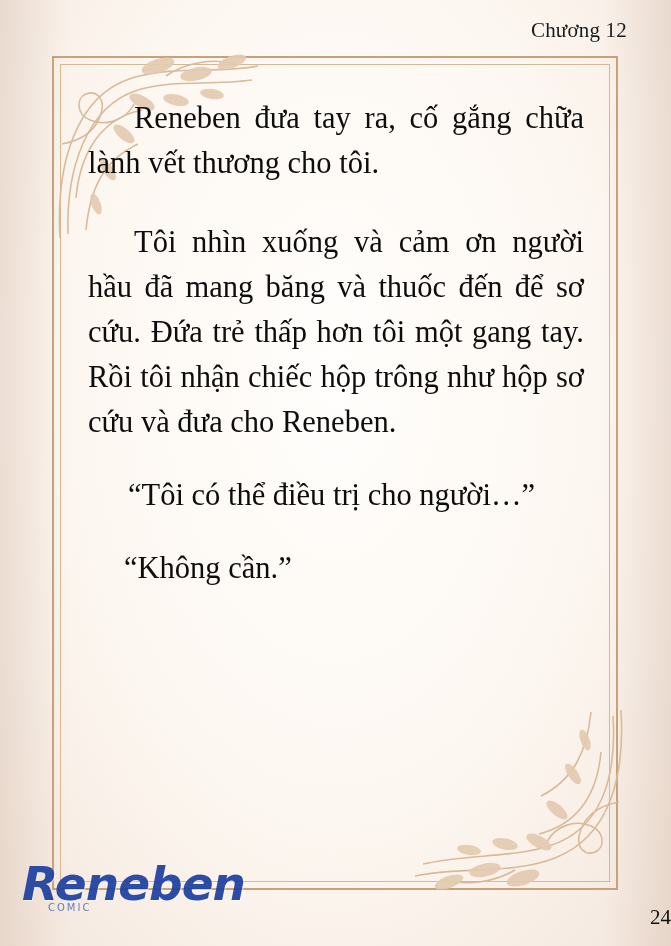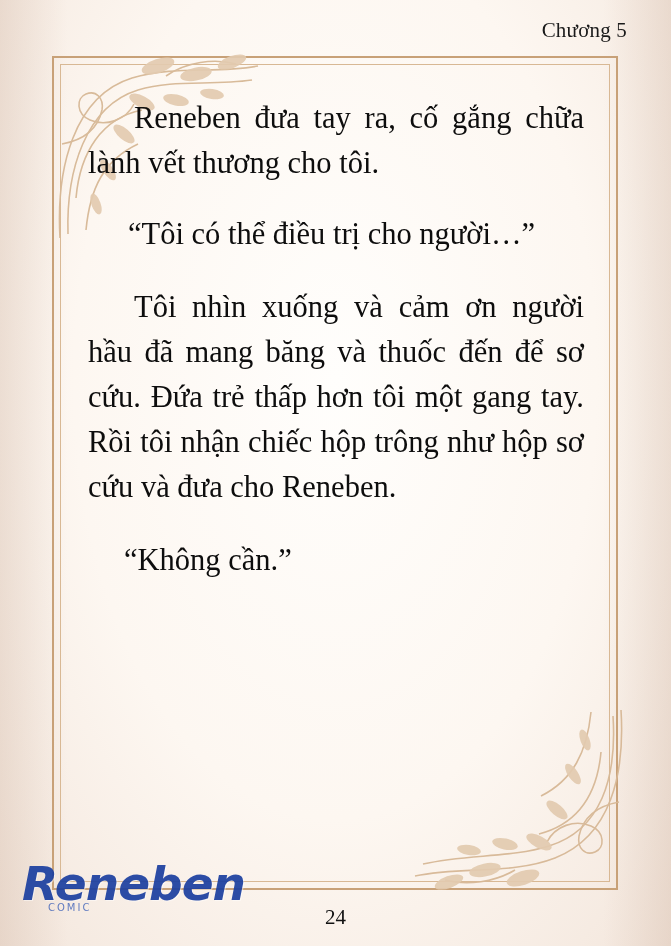--- a/index.html
+++ b/index.html
@@ -77,36 +77,36 @@
     line-height: 45px;
     color: #0d0d0d;
     text-align: justify;
     text-justify: inter-word;
   }
   .para {
     margin: 0 0 28px 0;
     text-indent: 46px;
   }
   .para.tight {
-    margin-bottom: 26px;
+    margin-bottom: 34px;
   }
   .para.q {
     text-indent: 40px;
   }
   .para.last {
     text-indent: 36px;
     margin-bottom: 12px;
   }
 
   .page-number {
     position: absolute;
     bottom: 16px;
     left: 0;
     width: 671px;
-    text-align: center;
+    text-align: right;
     font-size: 21px;
     color: #111111;
   }
 
   
   .watermark {
     position: absolute;
     left: 22px;
     bottom: 28px;
     width: 250px;
@@ -136,21 +136,21 @@
     opacity: 0.75;
   }
 </style>
 </head>
 <body>
 
 <div class="page">
 
   <div class="page-shade"></div>
 
-  <div class="chapter-label">Chương 5</div>
+  <div class="chapter-label">Chương 12</div>
 
   <div class="frame-outer"></div>
   <div class="frame-inner"></div>
 
   <svg class="flourish tl" width="230" height="200" viewBox="0 0 230 200" fill="none">
     <g stroke="#d7b896" stroke-width="1.6" fill="none" opacity="0.95">
       <path d="M14 190 C10 120 28 48 86 30 C130 17 170 26 212 18"></path>
       <path d="M22 186 C20 122 40 58 92 42 C128 31 164 38 206 32"></path>
       <path d="M30 150 C34 104 56 70 96 62"></path>
       <path d="M40 182 C44 140 58 112 92 96"></path>
@@ -187,22 +187,22 @@
       <ellipse cx="152" cy="106" rx="13" ry="5.5" transform="rotate(40 152 106)"></ellipse>
       <ellipse cx="168" cy="70" rx="12" ry="5" transform="rotate(56 168 70)"></ellipse>
       <ellipse cx="180" cy="36" rx="11" ry="4.6" transform="rotate(70 180 36)"></ellipse>
       <ellipse cx="100" cy="140" rx="13" ry="5.5" transform="rotate(12 100 140)"></ellipse>
       <ellipse cx="64" cy="146" rx="12" ry="5" transform="rotate(8 64 146)"></ellipse>
     </g>
   </svg>
 
   <div class="text-col">
     <p class="para tight">Reneben đưa tay ra, cố gắng chữa lành vết thương cho tôi.</p>
+    <p class="para">Tôi nhìn xuống và cảm ơn người hầu đã mang băng và thuốc đến để sơ cứu. Đứa trẻ thấp hơn tôi một gang tay. Rồi tôi nhận chiếc hộp trông như hộp sơ cứu và đưa cho Reneben.</p>
     <p class="para q">“Tôi có thể điều trị cho người…”</p>
-    <p class="para">Tôi nhìn xuống và cảm ơn người hầu đã mang băng và thuốc đến để sơ cứu. Đứa trẻ thấp hơn tôi một gang tay. Rồi tôi nhận chiếc hộp trông như hộp sơ cứu và đưa cho Reneben.</p>
     <p class="para last">“Không cần.”</p>
   </div>
 
   <div class="watermark">
     <div class="wm-text">Reneben</div>
     <div class="wm-sub">COMIC</div>
   </div>
 
   <div class="page-number">24</div>
 

